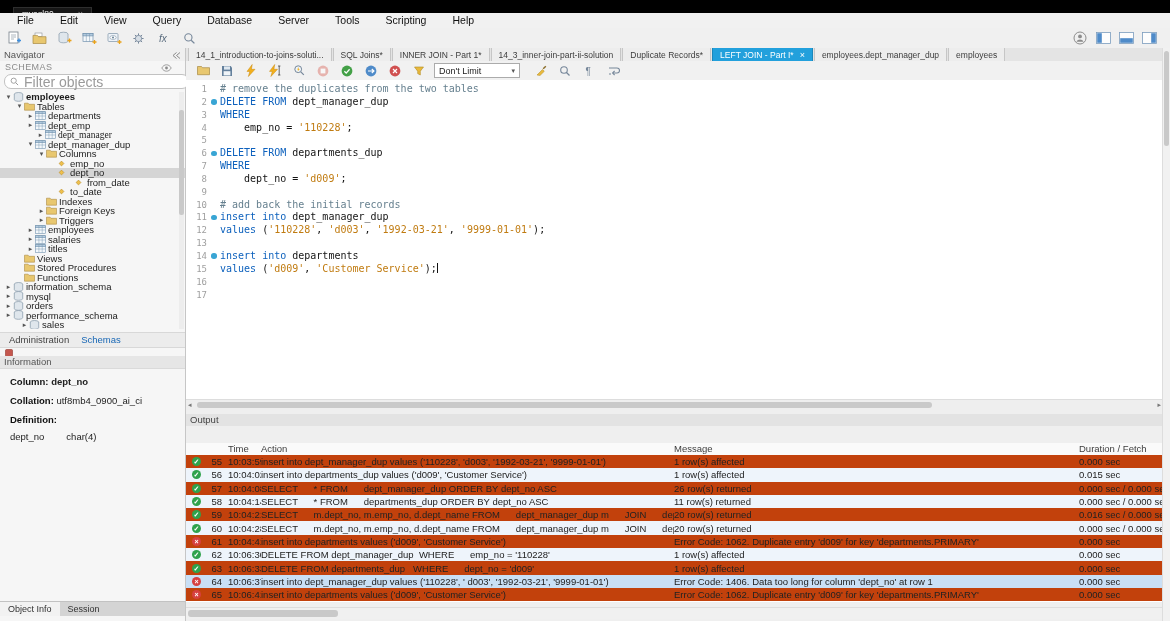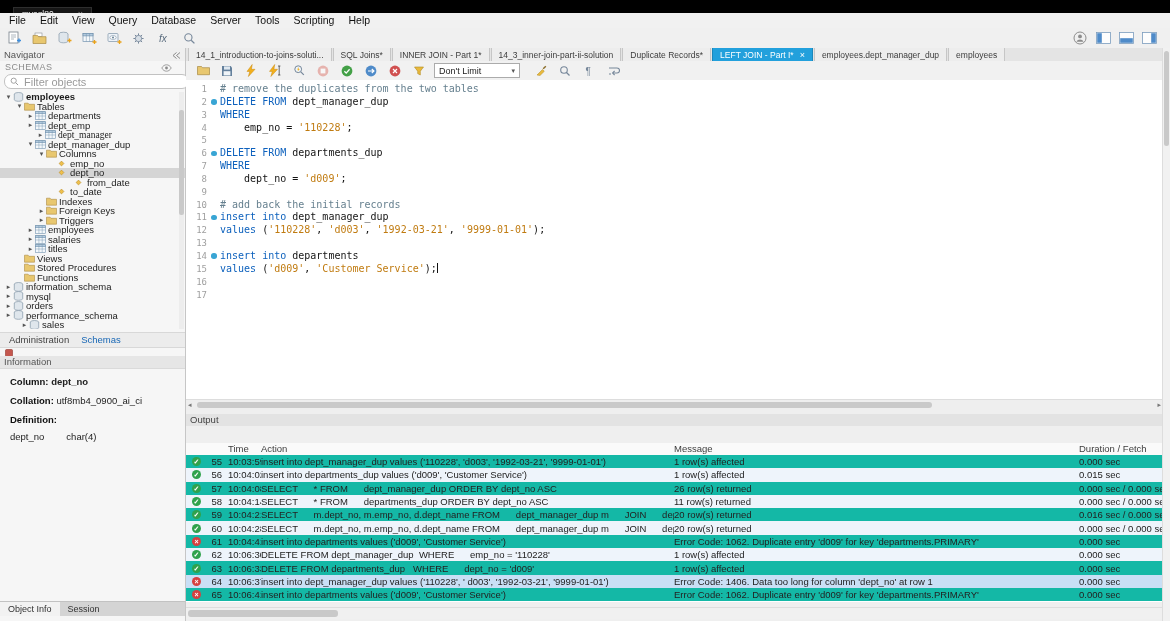--- a/index.html
+++ b/index.html
@@ -7,40 +7,40 @@
        font-family:"Liberation Sans",sans-serif;font-size:11px;color:#1a1a1a;}
 
   
   .titlebar{position:absolute;top:0;left:0;right:0;height:13px;background:#000;}
   .wintab{position:absolute;left:13px;top:7px;height:12px;display:flex;align-items:center;gap:24px;
           padding:0 8px;background:#161616;border:1px solid #2e2e2e;border-bottom:none;color:#e8e8e8;font-size:8.5px;}
   .wclose{color:#9a9a9a;font-size:9px;cursor:pointer;}
 
   
   .menubar{position:absolute;top:13px;left:0;right:0;height:15px;background:#f1f1f1;
-           border-bottom:1px solid #e2e2e2;display:flex;align-items:center;padding-left:2px;}
+           border-bottom:1px solid #e2e2e2;display:flex;align-items:center;padding-left:10px;gap:12px;}
   .menu-item{padding:0 7px;font-size:10.5px;color:#111;line-height:15px;cursor:default;}
 
   
   .maintoolbar{position:absolute;top:28px;left:0;right:0;height:20px;background:#f0f0f0;border-bottom:1px solid #d8d8d8;}
   .mt-left{position:absolute;left:5px;top:0;height:100%;display:flex;align-items:center;gap:7px;}
   .mt-right{position:absolute;right:12px;top:0;height:100%;display:flex;align-items:center;gap:5px;}
   .tbtn{display:inline-flex;width:18px;height:17px;align-items:center;justify-content:center;}
 
   
   .sidebar{position:absolute;left:0;top:48px;width:185px;bottom:0;background:#f6f6f6;border-right:1px solid #c6c6c6;}
   .nav-head{position:absolute;top:0;left:0;right:0;height:13px;background:#efefef;color:#555;
             font-size:9.5px;line-height:13px;padding-left:4px;}
   .nh-ic{position:absolute;right:4px;top:2px;}
   .schemas-head{position:absolute;top:13px;left:0;right:0;height:12px;line-height:12px;font-size:9px;
                 color:#8b8b8b;padding-left:5px;letter-spacing:.4px;}
   .sch-eye{position:absolute;right:13px;top:2px;}
   .filterbox{position:absolute;top:26px;left:4px;width:173px;height:13px;background:#fff;border:1px solid #c2c2c2;
              border-radius:7px;display:flex;align-items:center;padding:0 5px;gap:3px;}
-  .filterbox input{border:none;outline:none;flex:1;font-size:11px;color:#333;background:transparent;
+  .filterbox input{border:none;outline:none;flex:1;font-size:14px;color:#333;background:transparent;
                    font-family:"Liberation Sans",sans-serif;min-width:0;}
   .filterbox input::placeholder{color:#9a9a9a;}
   .tree{position:absolute;top:44px;left:0;right:0;height:237px;overflow:hidden;}
   .trow{display:flex;align-items:center;height:9.5px;font-size:9.5px;color:#1c1c1c;white-space:nowrap;cursor:default;}
   .trow.sel{background:#d5d5d5;}
   .arr{width:9px;font-size:7px;color:#555;text-align:center;flex:none;}
   .ticon{width:13px;flex:none;display:inline-flex;align-items:center;}
   .tlabel.b{font-weight:bold;}
   .tree-scroll{position:absolute;right:1px;top:44px;width:5px;height:237px;background:#ededed;}
   .tree-scroll .thumb{position:absolute;top:18px;left:0;width:5px;height:105px;background:#c9c9c9;border-radius:2px;}
@@ -95,21 +95,21 @@
           line-height:12px;padding-left:4px;}
   .outsel-row{position:absolute;top:378px;left:0;right:0;height:17px;background:#f4f4f4;display:flex;
               align-items:center;padding-left:6px;gap:5px;}
   .outsel{display:flex;align-items:center;gap:14px;font-size:9.5px;color:#222;padding:1px 4px;cursor:default;}
   .outsel .dd{font-size:7px;color:#444;}
   .ogh{position:absolute;top:395px;left:0;right:0;height:12px;background:#fafafa;border-bottom:1px solid #e1e1e1;
        display:flex;font-size:9.5px;color:#3d3d3d;line-height:12px;}
   .oh{flex:none;overflow:hidden;}
   .oh0{width:42px;} .oh1{width:33px;} .oh2{width:413px;} .oh3{width:405px;} .oh4{flex:1;}
   .ogb{position:absolute;top:407px;left:0;right:0;height:147px;background:#fff;overflow:hidden;}
-  .orow{display:flex;align-items:center;height:13.3px;font-size:9.5px;color:#222;background:#14b8a6;white-space:pre;cursor:default;}
+  .orow{display:flex;align-items:center;height:13.3px;font-size:9.5px;color:#222;background:#c2410c;white-space:pre;cursor:default;}
   .orow.alt{background:#eef4fb;}
   .orow.sel{background:#c9dff5;}
   .ost{flex:none;width:9px;height:9px;border-radius:50%;margin:0 4px 0 6px;color:#fff;font-size:7px;
        line-height:9px;text-align:center;font-weight:bold;}
   .ost.ok{background:#2fa24c;}
   .ost.error{background:#d64040;}
   .oc{flex:none;overflow:hidden;}
   .oc-num{width:17px;text-align:right;margin-right:6px;}
   .oc-time{width:33px;}
   .oc-act{width:413px;}

